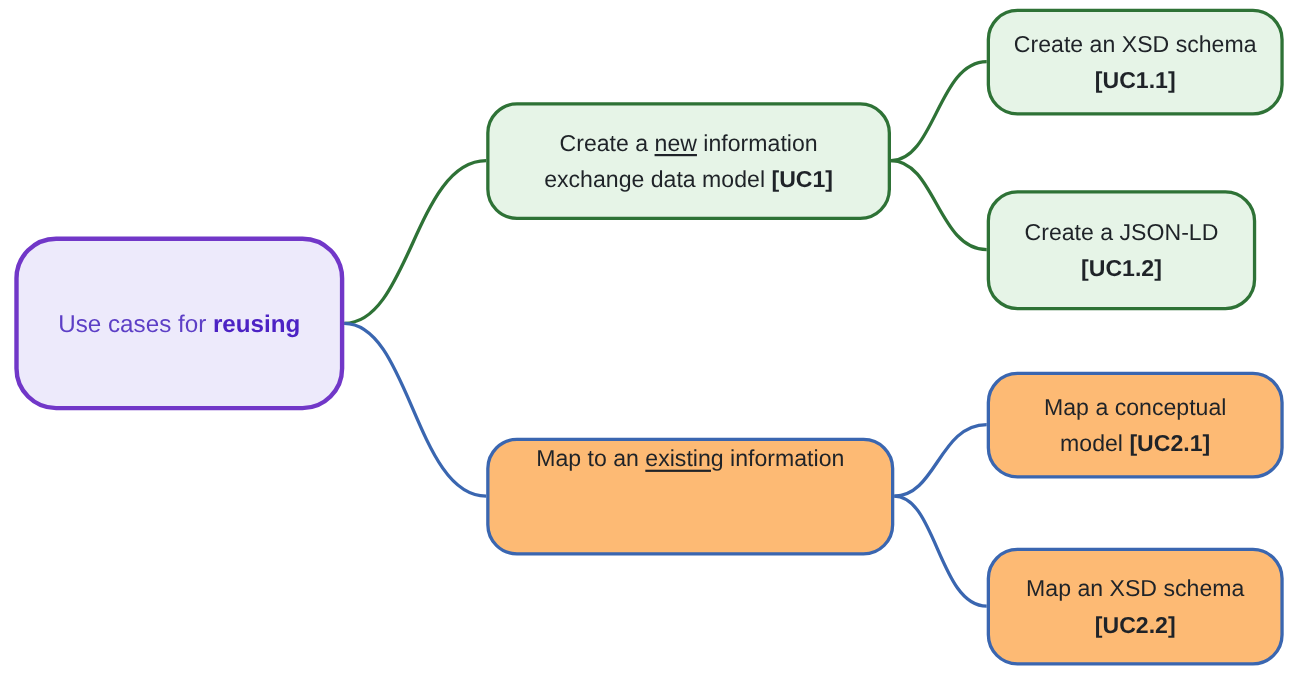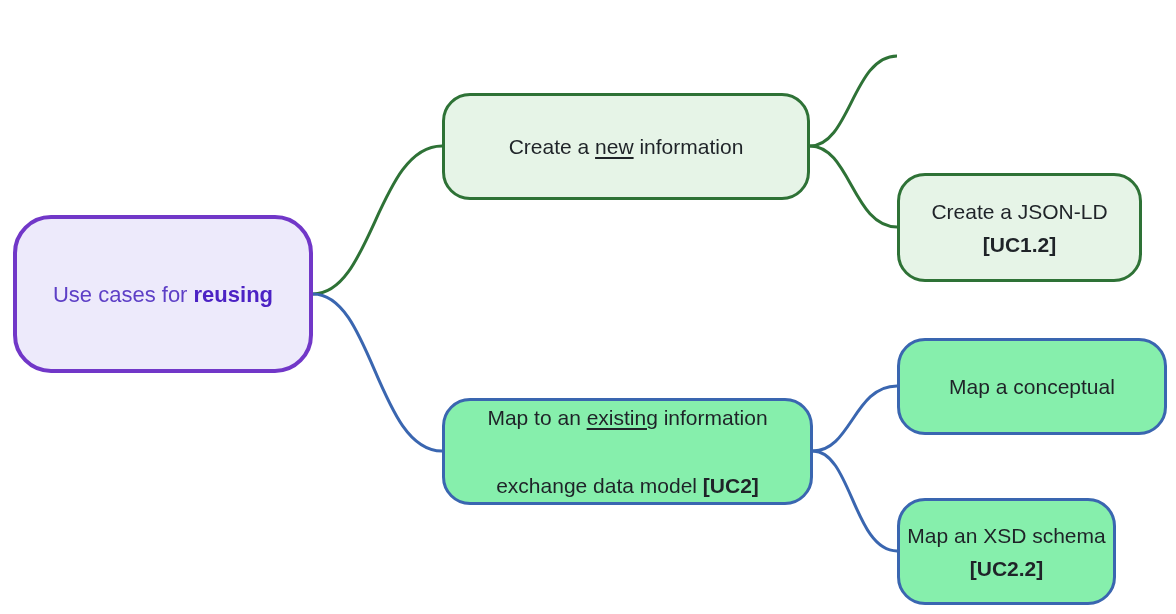--- a/index.html
+++ b/index.html
@@ -41,36 +41,36 @@
   .node-green {
     border: 3px solid #2e7236;
     background: #e6f4e7;
     color: #1f2328;
     border-radius: 28px;
     font-size: 21px;
     line-height: 33px;
   }
   .node-blue {
     border: 3px solid #3a66b0;
-    background: #86efac;
+    background: #fdba74;
     color: #1f2328;
     border-radius: 28px;
     font-size: 21px;
     line-height: 33px;
   }
   b { font-weight: bold; }
   u { text-decoration: underline; text-underline-offset: 3px; }
 
   #node-root  { left: 13px;  top: 215px; width: 300px; height: 158px; }
   #node-uc1   { left: 442px; top: 93px;  width: 368px; height: 107px; }
   #node-uc1-1 { left: 897px; top: 8px;   width: 270px; height: 97px;  }
   #node-uc1-2 { left: 897px; top: 173px; width: 245px; height: 109px; }
   #node-uc2   { left: 442px; top: 398px; width: 371px; height: 107px; justify-content: space-between; }
   #node-uc2-1 { left: 897px; top: 338px; width: 270px; height: 97px;  }
-  #node-uc2-2 { left: 897px; top: 498px; width: 219px; height: 107px; }
+  #node-uc2-2 { left: 897px; top: 498px; width: 270px; height: 107px; }
 </style>
 </head>
 <body>
 
 <div id="canvas">
 
   <svg id="edges" viewBox="0 0 1176 614" xmlns="http://www.w3.org/2000/svg">
     <path d="M313,294 C372,294 378,146 442,146" fill="none" stroke="#2e7236" stroke-width="3"></path>
     <path d="M313,294 C372,294 378,451 442,451" fill="none" stroke="#3a66b0" stroke-width="3"></path>
     <path d="M810,146 C850,146 853,56 897,56" fill="none" stroke="#2e7236" stroke-width="3"></path>
@@ -78,35 +78,40 @@
     <path d="M813,451 C851,451 854,386 897,386" fill="none" stroke="#3a66b0" stroke-width="3"></path>
     <path d="M813,451 C851,451 854,551 897,551" fill="none" stroke="#3a66b0" stroke-width="3"></path>
   </svg>
 
   <div id="node-root" class="node node-purple">
     <span class="line"><span>Use cases for </span><b>reusing</b></span>
   </div>
 
   <div id="node-uc1" class="node node-green">
     <span class="line"><span>Create a </span><u>new</u><span> information</span></span>
+    <span class="line"><span>exchange data model </span><b>[UC1]</b></span>
   </div>
 
+  <div id="node-uc1-1" class="node node-green">
+    <span class="line">Create an XSD schema</span>
+    <span class="line"><b>[UC1.1]</b></span>
+  </div>
 
   <div id="node-uc1-2" class="node node-green">
     <span class="line">Create a JSON-LD</span>
     <span class="line"><b>[UC1.2]</b></span>
   </div>
 
   <div id="node-uc2" class="node node-blue">
     <span class="line"><span>Map to an </span><u>existing</u><span> information</span></span>
-    <span class="line"><span>exchange data model </span><b>[UC2]</b></span>
   </div>
 
   <div id="node-uc2-1" class="node node-blue">
     <span class="line">Map a conceptual</span>
+    <span class="line"><span>model </span><b>[UC2.1]</b></span>
   </div>
 
   <div id="node-uc2-2" class="node node-blue">
     <span class="line">Map an XSD schema</span>
     <span class="line"><b>[UC2.2]</b></span>
   </div>
 
 </div>
 
 </body></html>

